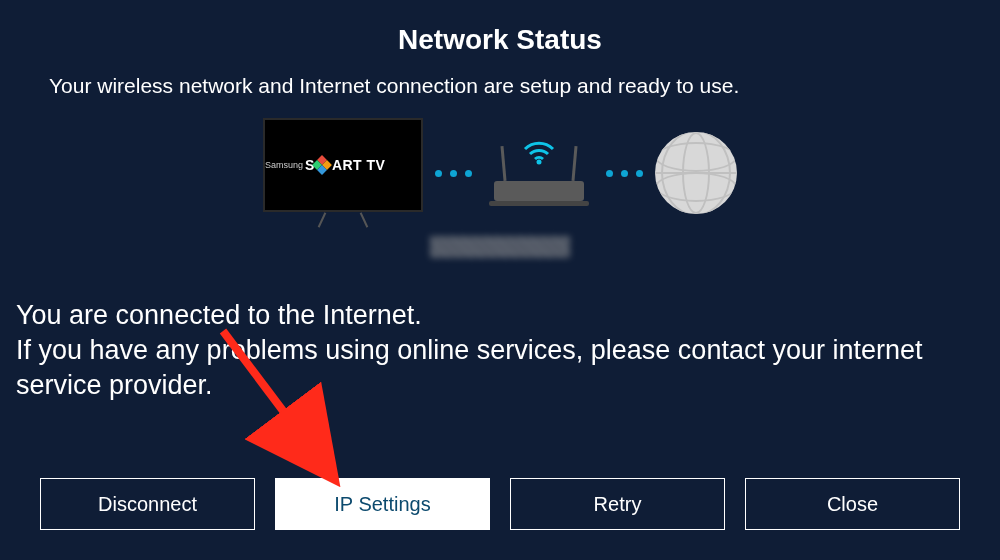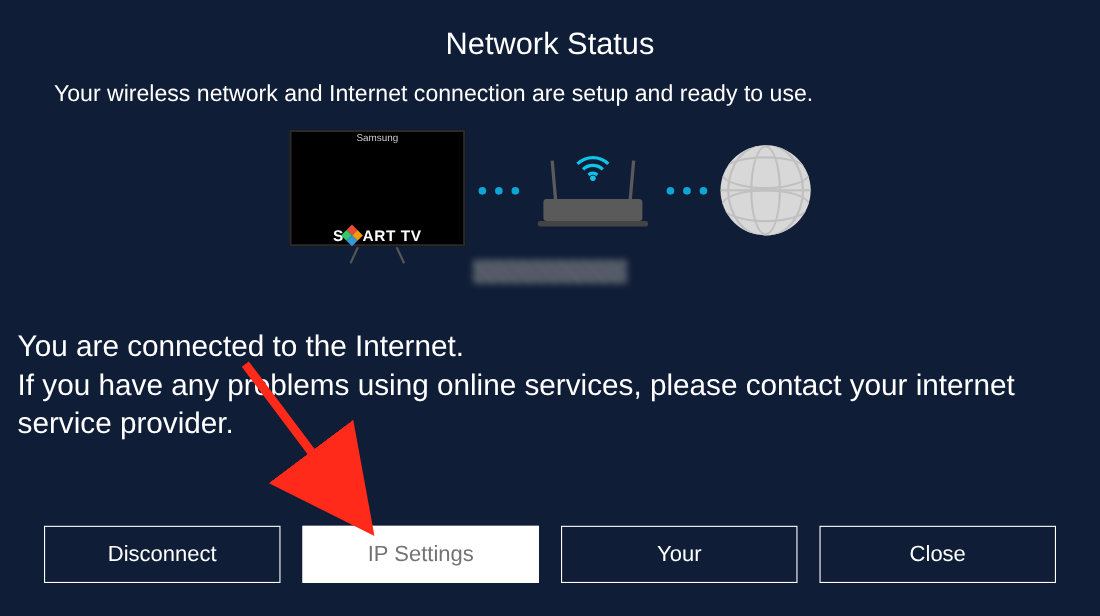--- a/index.html
+++ b/index.html
@@ -12,21 +12,21 @@
       height: 560px;
       background: #0f1d36;
       font-family: Arial, sans-serif;
       color: #ffffff;
       overflow: hidden;
       position: relative;
     }
     .title {
       text-align: center;
       font-size: 28px;
-      font-weight: 400;
+      font-weight: 700;
       padding-top: 24px;
       padding-bottom: 18px;
     }
     .subtitle {
       font-size: 21px;
       font-weight: 300;
       padding-left: 16px;
       padding-bottom: 20px;
       margin-left: 33px;
     }
@@ -37,28 +37,27 @@
       gap: 12px;
       margin-bottom: 8px;
     }
     .tv {
       width: 160px;
       height: 110px;
       position: relative;
     }
     .tv-screen {
       width: 160px;
-      height: 106px;
+      height: 94px;
       background: #000;
       border: 2px solid #2a2a2a;
       display: flex;
       align-items: center;
-      justify-content: space-between;
+      justify-content: flex-start;
       gap: 2px;
-      flex-direction: column;
     }
     .tv-brand {
       font-size: 9px;
       color: #ccc;
     }
     .tv-logo {
       font-size: 14px;
       font-weight: bold;
       letter-spacing: 0.5px;
       display: flex;
@@ -206,21 +205,21 @@
       display: flex;
       align-items: center;
       justify-content: center;
       font-size: 20px;
       cursor: pointer;
       background: transparent;
       color: #fff;
     }
     .btn.selected {
       background: #ffffff;
-      color: #737373;
+      color: #0c4a6e;
     }
     .arrow {
       position: absolute;
       left: 218px;
       top: 326px;
       pointer-events: none;
     }
   </style>
 </head>
 <body>
@@ -283,21 +282,21 @@
 </div>
 
 <div class="status-text">
   <div>You are connected to the Internet.</div>
   <div>If you have any problems using online services, please contact your internet service provider.</div>
 </div>
 
 <div class="buttons">
   <div class="btn">Disconnect</div>
   <div class="btn selected">IP Settings</div>
-  <div class="btn">Your</div>
+  <div class="btn">Retry</div>
   <div class="btn">Close</div>
 </div>
 
 <svg class="arrow" width="150" height="170">
   <defs>
     <marker id="ahead" markerWidth="12" markerHeight="12" refX="9" refY="6" orient="auto">
       <path d="M0,0 L12,6 L0,12 Z" fill="#ff2a1a"></path>
     </marker>
   </defs>
   <line x1="5" y1="5" x2="108" y2="142" stroke="#ff2a1a" stroke-width="8" marker-end="url(#ahead)"></line>

